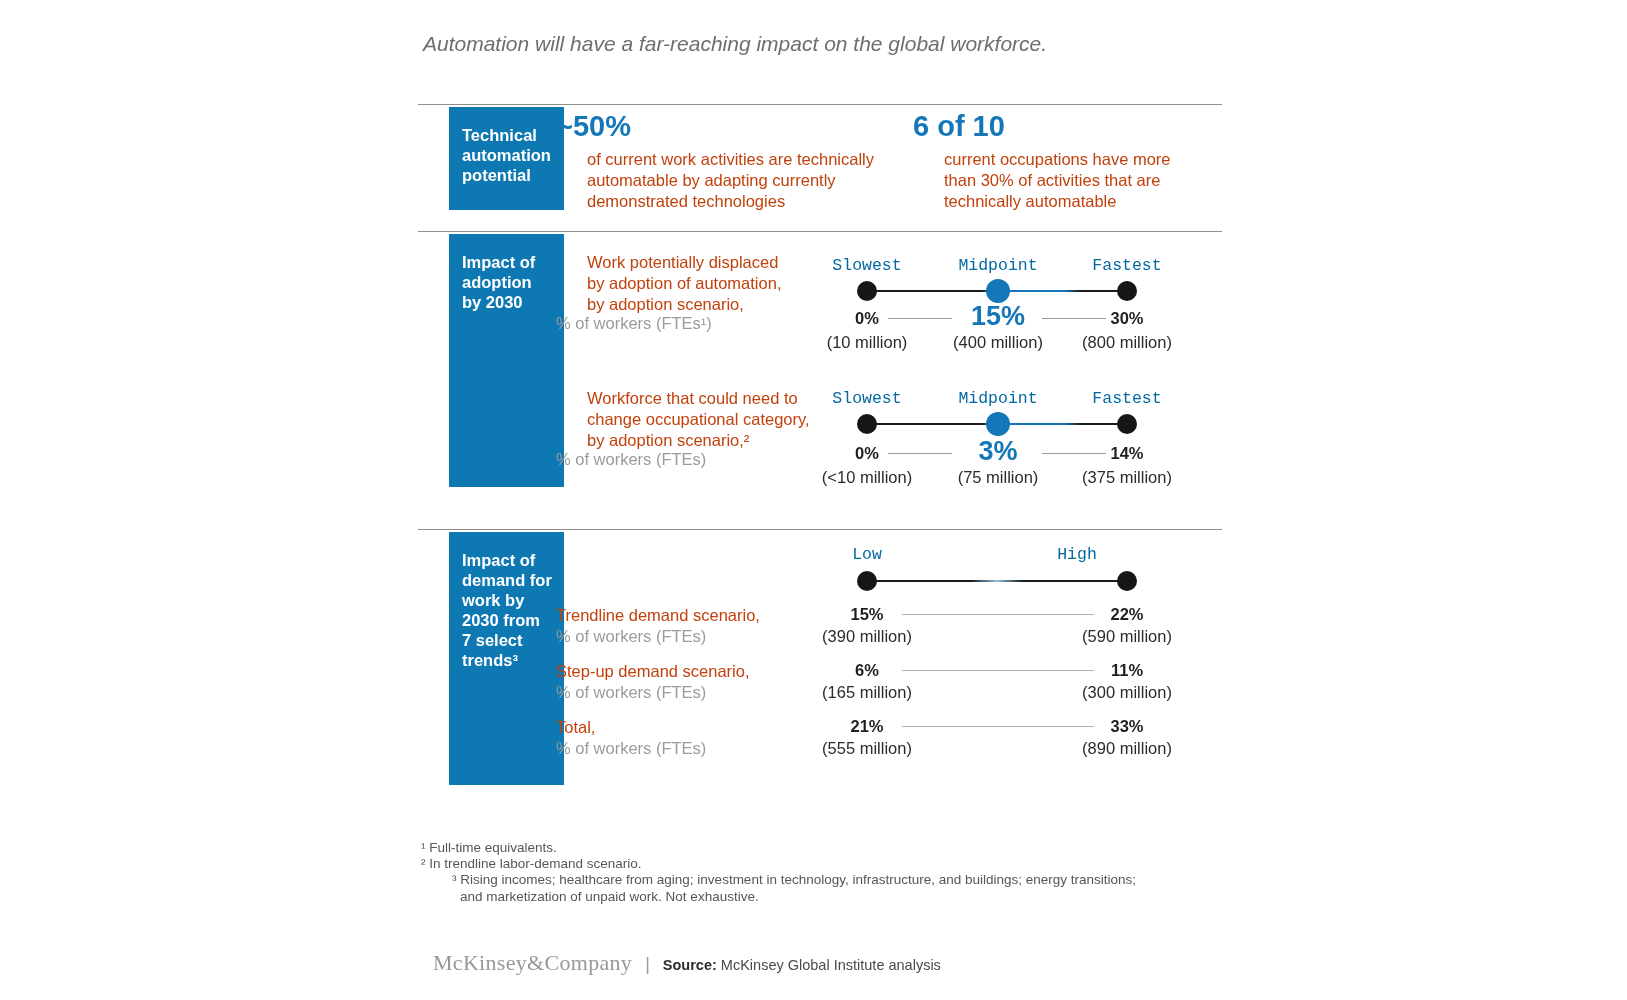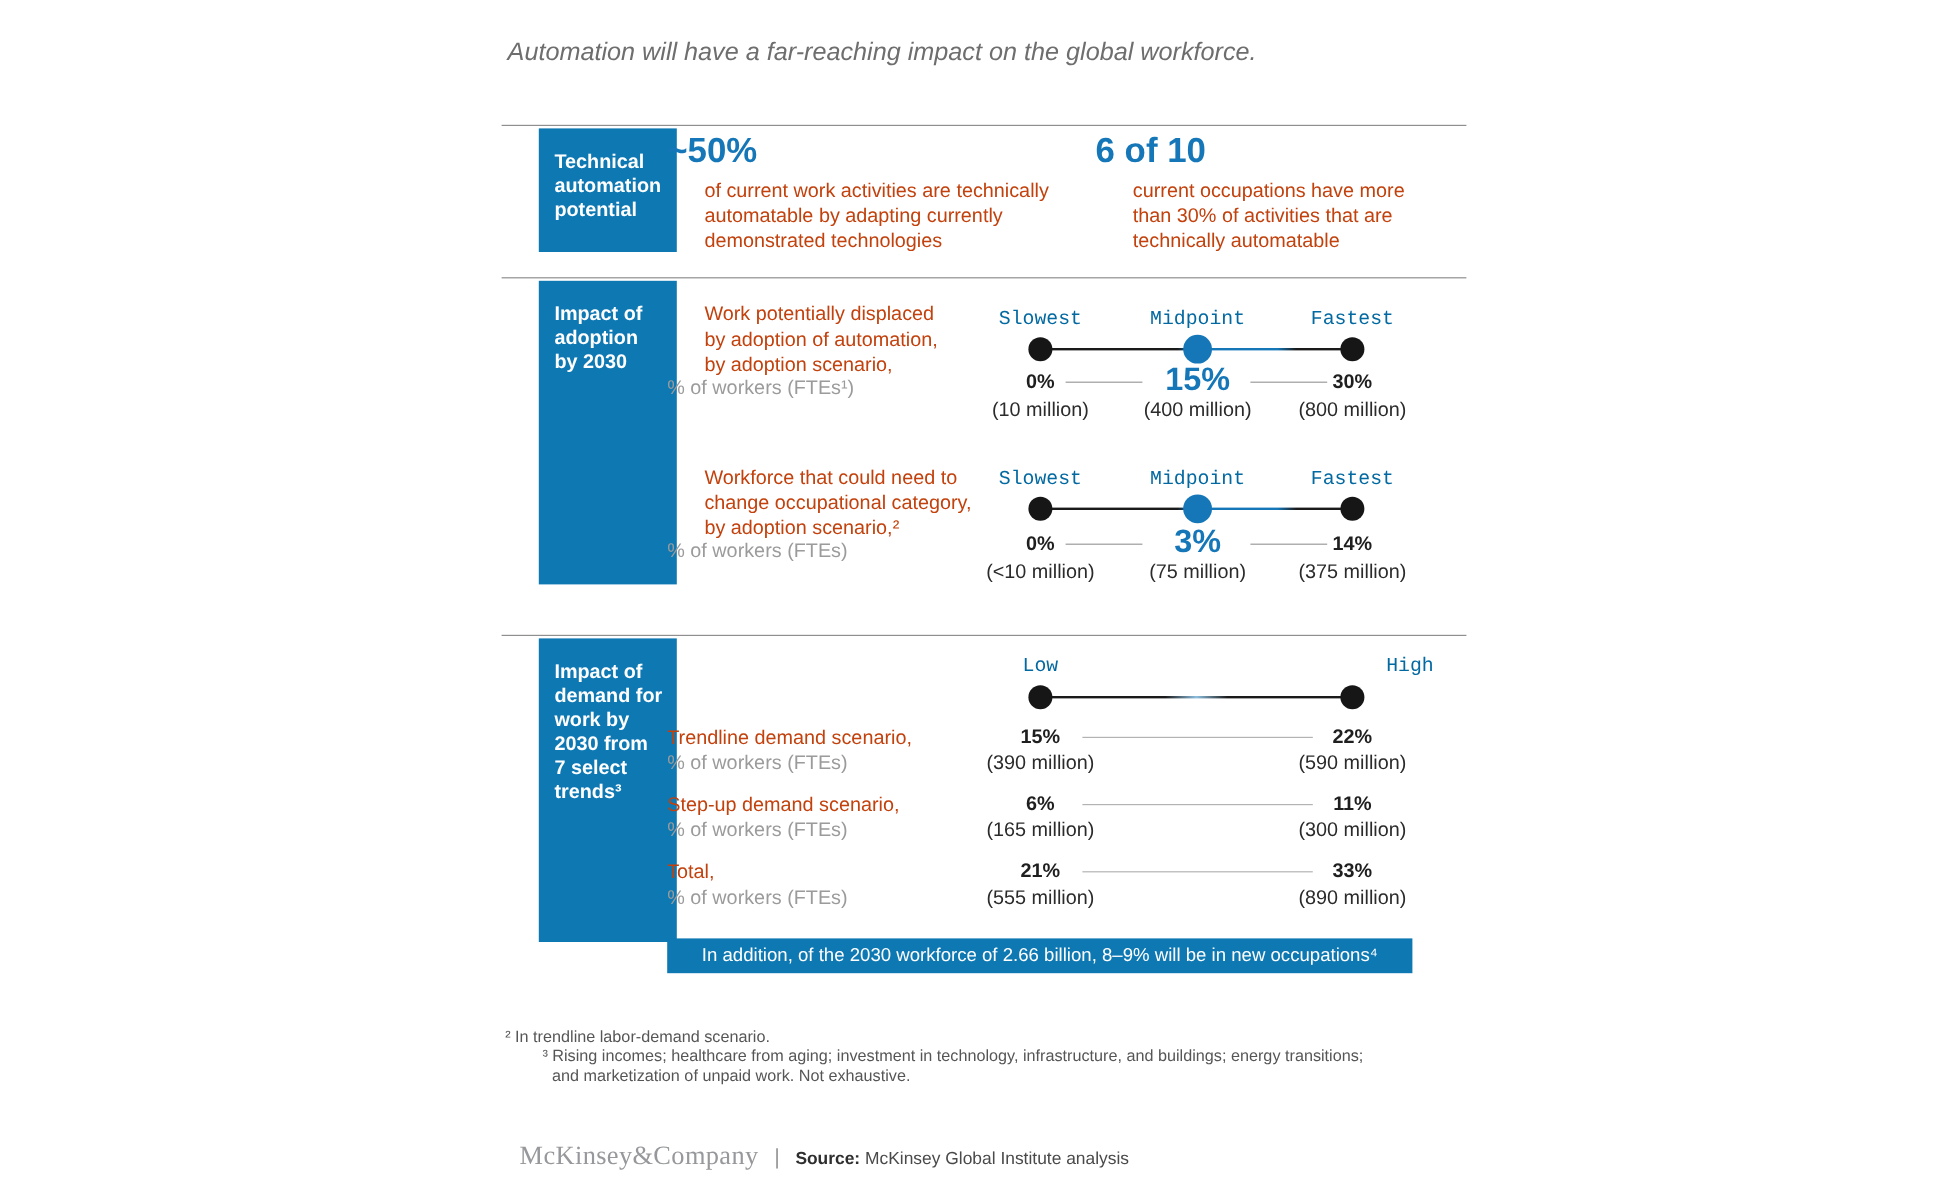--- a/index.html
+++ b/index.html
@@ -115,21 +115,21 @@
 
   <div class="rule" style="top:529px"></div>
   <div class="label-box pre" style="top:532px;height:253px">Impact of
 demand for
 work by
 2030 from
 7 select
 trends³</div>
 
   <div class="scale-label" style="left:807px;top:545px">Low</div>
-  <div class="scale-label" style="left:1115px;top:545px">High</div>
+  <div class="scale-label" style="left:1017px;top:545px">High</div>
 
   <div class="track-lh" style="left:867px;top:580px"></div>
   <div class="dot" style="left:857px;top:571px"></div>
   <div class="dot" style="left:1117px;top:571px"></div>
 
   <div class="body" style="left:556px;top:605px;width:280px">Trendline demand scenario,</div>
   <div class="body gray" style="left:556px;top:626px;width:270px">% of workers (FTEs)</div>
   <div class="val" style="left:807px;top:605px">15%</div>
   <div class="connector" style="left:902px;top:614px;width:192px"></div>
   <div class="val" style="left:1067px;top:605px">22%</div>
@@ -145,22 +145,22 @@
   <div class="sub" style="left:1047px;top:683px">(300 million)</div>
 
   <div class="body" style="left:556px;top:717px;width:280px">Total,</div>
   <div class="body gray" style="left:556px;top:738px;width:270px">% of workers (FTEs)</div>
   <div class="val" style="left:807px;top:717px">21%</div>
   <div class="connector" style="left:902px;top:726px;width:192px"></div>
   <div class="val" style="left:1067px;top:717px">33%</div>
   <div class="sub" style="left:787px;top:739px">(555 million)</div>
   <div class="sub" style="left:1047px;top:739px">(890 million)</div>
 
-  <div class="banner">In addition, of the 2030 workforce of 2.66 billion, 8–9% will be in new occupations⁴</div>
 
+  <div class="fn" style="top:840px">¹ Full-time equivalents.</div>
   <div class="fn pre" style="top:872px">³ Rising incomes; healthcare from aging; investment in technology, infrastructure, and buildings; energy transitions;
 and marketization of unpaid work. Not exhaustive.</div>
   <div class="fn" style="top:856px">² In trendline labor-demand scenario.</div>
 
   <div class="footer">
     <span class="logo">McKinsey&amp;Company</span>
     <span class="divider">|</span>
     <span class="source"><b>Source:</b>&nbsp;<span>McKinsey Global Institute analysis</span></span>
   </div>
 

